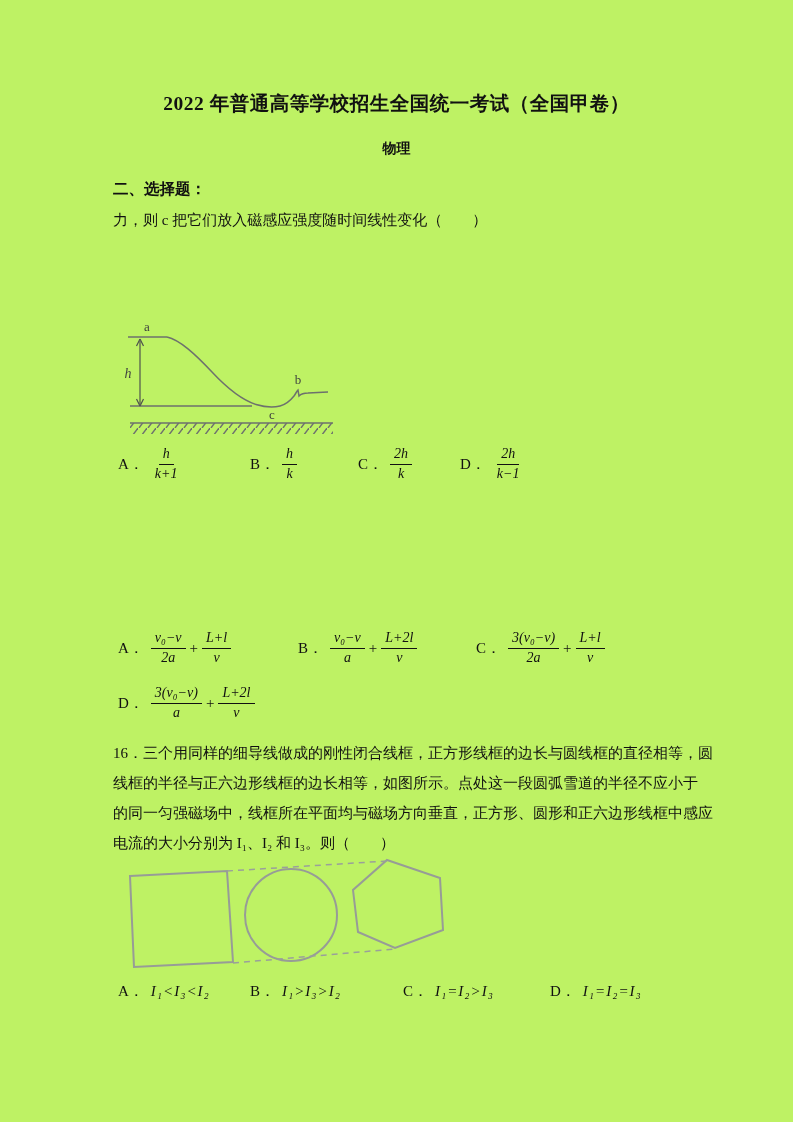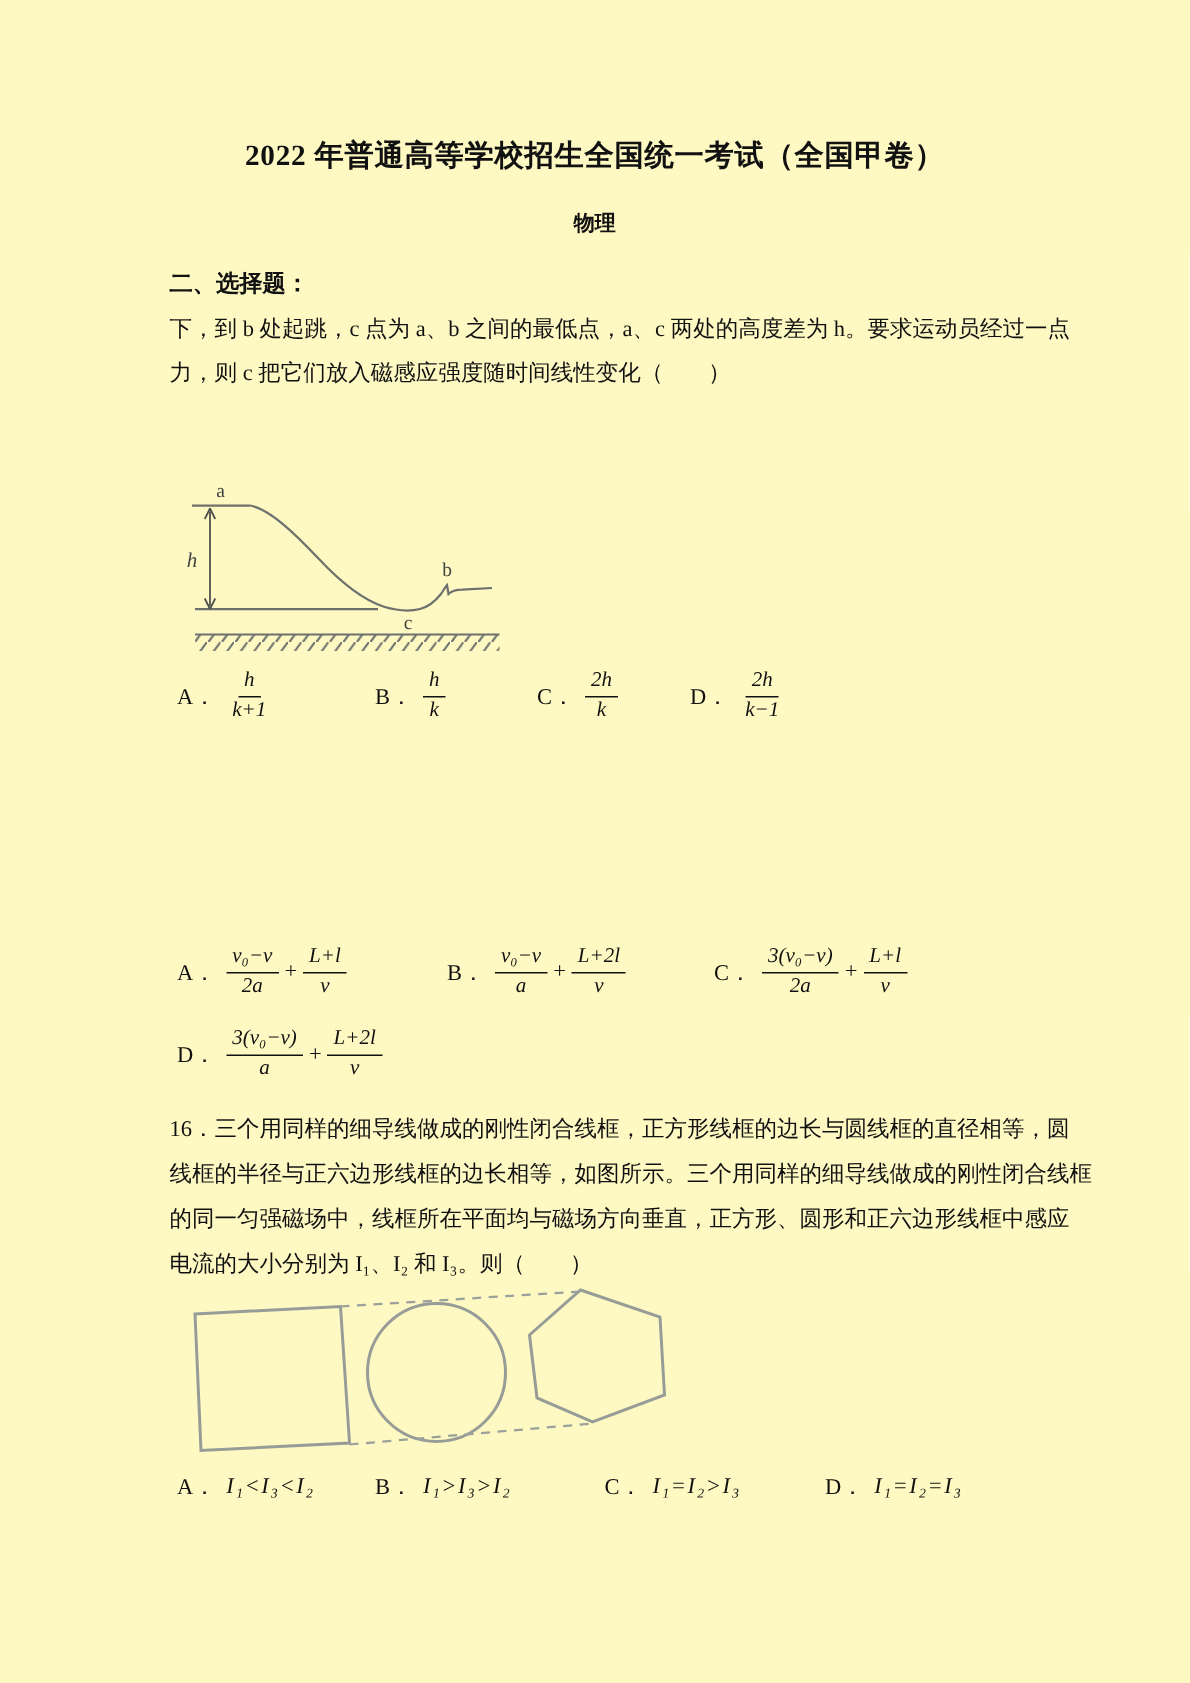--- a/index.html
+++ b/index.html
@@ -1,19 +1,19 @@
 <!DOCTYPE html>
 <html><head>
 <meta charset="utf-8">
 <style>
   html,body { margin:0; padding:0; background:#ffffff; }
   .page {
     position:relative;
     width:793px; height:1122px;
-    background:#fef9c3;
+    background:#bef264;
     font-family:"Liberation Serif","DejaVu Serif",serif;
     color:#111;
     overflow:hidden;
   }
   .doc-title {
     position:absolute; top:90px; left:0; width:100%;
     text-align:center; font-size:19.5px; font-weight:bold;
     letter-spacing:0.5px;
   }
   .doc-subject {
@@ -54,21 +54,20 @@
 </head>
 <body>
 
 <div class="page">
 
   <div class="doc-title">2022 年普通高等学校招生全国统一考试（全国甲卷）</div>
   <div class="doc-subject">物理</div>
   <div class="section-heading">二、选择题：</div>
 
   <div class="qblock" id="q14-text">
-    <div class="qline">下，到 b 处起跳，c 点为 a、b 之间的最低点，a、c 两处的高度差为 h。要求运动员经过一点</div>
     <div class="qline">力，则 c 把它们放入磁感应强度随时间线性变化（　　）</div>
   </div>
 
   <div class="figure" id="fig-ski">
     <svg width="228" height="122" viewBox="0 0 228 122">
       <defs>
         <pattern id="hatch1" width="9" height="11" patternUnits="userSpaceOnUse">
           <line x1="9" y1="0" x2="1" y2="11" stroke="#6d716d" stroke-width="1.4"></line>
         </pattern>
       </defs>
@@ -168,21 +167,21 @@
     </span>
     <span class="plus">+</span>
     <span class="frac">
       <span class="num">L+2l</span>
       <span class="den">v</span>
     </span>
   </div>
 
   <div class="qblock" id="q16-text">
     <div class="qline">16．三个用同样的细导线做成的刚性闭合线框，正方形线框的边长与圆线框的直径相等，圆</div>
-    <div class="qline">线框的半径与正六边形线框的边长相等，如图所示。三个用同样的细导线做成的刚性闭合线框</div>
+    <div class="qline">线框的半径与正六边形线框的边长相等，如图所示。点处这一段圆弧雪道的半径不应小于</div>
     <div class="qline">的同一匀强磁场中，线框所在平面均与磁场方向垂直，正方形、圆形和正六边形线框中感应</div>
     <div class="qline">电流的大小分别为 I₁、I₂ 和 I₃。则（　　）</div>
   </div>
 
   <div class="figure" id="fig-loops">
     <svg width="340" height="112" viewBox="0 0 340 112">
 
       <polygon points="7,18 104,13 110,104 11,109" fill="none" stroke="#979c97" stroke-width="2"></polygon>
 
       <circle cx="168" cy="57" r="46" fill="none" stroke="#979c97" stroke-width="2"></circle>

